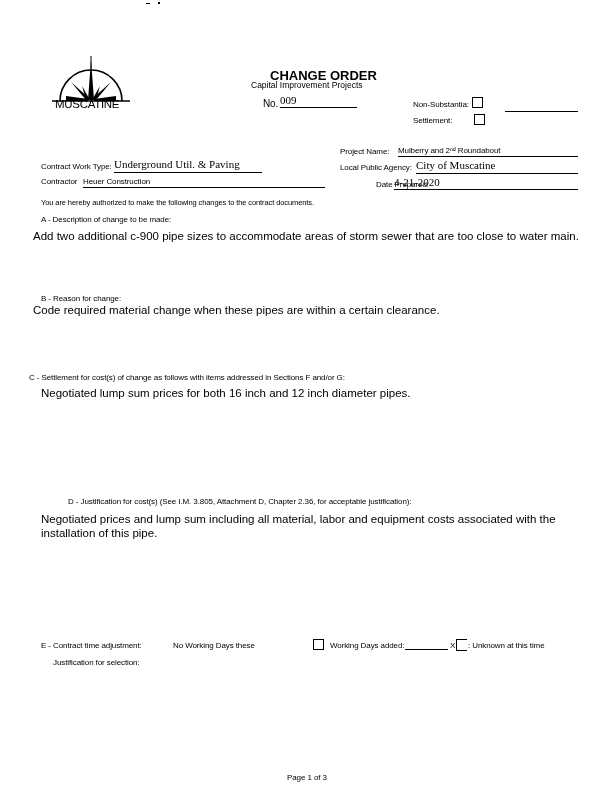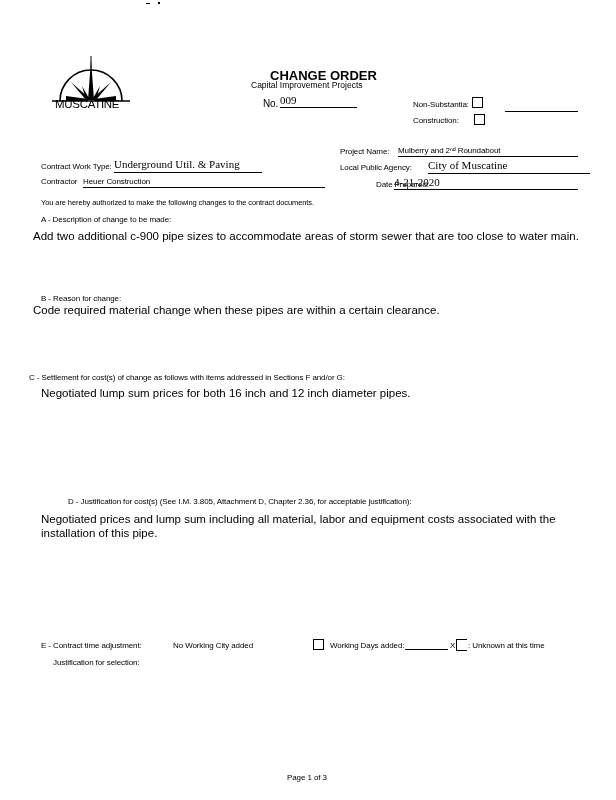--- a/index.html
+++ b/index.html
@@ -34,29 +34,29 @@
   <div class="abs sans" style="left:3px;top:42px;font-size:11.5px;letter-spacing:-0.3px;">MUSCATINE</div>
 </div>
 
 <div class="abs sans" style="left:270px;top:68px;font-size:13px;font-weight:bold;">CHANGE ORDER</div>
 <div class="abs sans" style="left:251px;top:80px;font-size:8.5px;">Capital Improvement Projects</div>
 <div class="abs lbl" style="left:263px;top:98px;font-size:10px;">No.</div>
 <div class="abs hand uline" style="left:280px;top:94px;width:77px;height:13px;font-size:11px;">009</div>
 
 <div class="abs lbl" style="left:413px;top:100px;">Non-Substantia:</div>
 <div class="abs box" style="left:472px;top:97px;"></div>
-<div class="abs lbl" style="left:413px;top:116px;">Construction:</div>
+<div class="abs lbl" style="left:413px;top:116px;">Settlement:</div>
 <div class="abs box" style="left:474px;top:114px;"></div>
 <div class="abs" style="left:505px;top:111px;width:73px;height:1px;background:#000;"></div>
 
 <div class="abs lbl" style="left:340px;top:147px;">Project Name:</div>
 <div class="abs lbl uline" style="left:398px;top:146px;width:180px;height:10px;">Mulberry and 2ⁿᵈ Roundabout</div>
 
 <div class="abs lbl" style="left:340px;top:163px;">Local Public Agency:</div>
-<div class="abs hand uline" style="left:416px;top:159px;width:162px;height:14px;margin-left:12px;">City of Muscatine</div>
+<div class="abs hand uline" style="left:416px;top:159px;width:162px;height:14px;">City of Muscatine</div>
 
 <div class="abs lbl" style="left:340px;top:180px;padding-left:36px;">Date Prepared:</div>
 <div class="abs hand uline" style="left:394px;top:176px;width:184px;height:13px;">4-21-2020</div>
 
 <div class="abs lbl" style="left:41px;top:162px;">Contract Work Type:</div>
 <div class="abs hand uline" style="left:114px;top:158px;width:148px;height:14px;">Underground Util. &amp; Paving</div>
 
 <div class="abs lbl" style="left:41px;top:177px;">Contractor</div>
 <div class="abs lbl" style="left:83px;top:177px;">Heuer Construction</div>
 <div class="abs" style="left:83px;top:187px;width:242px;height:1px;background:#000;"></div>
@@ -69,21 +69,21 @@
 <div class="abs lbl" style="left:41px;top:294px;">B - Reason for change:</div>
 <div class="abs body-text" style="left:33px;top:303px;width:560px;white-space:nowrap;">Code required material change when these pipes are within a certain clearance.</div>
 
 <div class="abs lbl" style="left:29px;top:373px;">C - Settlement for cost(s) of change as follows with items addressed in Sections F and/or G:</div>
 <div class="abs body-text" style="left:41px;top:386px;width:560px;white-space:nowrap;">Negotiated lump sum prices for both 16 inch and 12 inch diameter pipes.</div>
 
 <div class="abs lbl" style="left:41px;top:497px;margin-left:27px;">D - Justification for cost(s) (See I.M. 3.805, Attachment D, Chapter 2.36, for acceptable justification):</div>
 <div class="abs body-text" style="left:41px;top:512px;width:540px;">Negotiated prices and lump sum including all material, labor and equipment costs associated with the installation of this pipe.</div>
 
 <div class="abs lbl" style="left:41px;top:641px;">E - Contract time adjustment:</div>
-<div class="abs lbl" style="left:173px;top:641px;">No Working City added</div>
+<div class="abs lbl" style="left:173px;top:641px;">No Working Days these</div>
 <div class="abs box" style="left:313px;top:639px;"></div>
 <div class="abs lbl" style="left:330px;top:641px;">Working Days added:</div>
 <div class="abs" style="left:405px;top:649px;width:43px;height:1px;background:#000;"></div>
 <div class="abs lbl" style="left:450px;top:641px;">X</div>
 <div class="abs" style="left:456px;top:639px;width:10px;height:10px;border-left:1px solid #000;border-top:1px solid #000;border-bottom:1px solid #000;"></div>
 <div class="abs lbl" style="left:468px;top:641px;">: Unknown at this time</div>
 <div class="abs lbl" style="left:53px;top:658px;">Justification for selection:</div>
 
 <div class="abs lbl" style="left:287px;top:773px;">Page 1 of 3</div>
 

